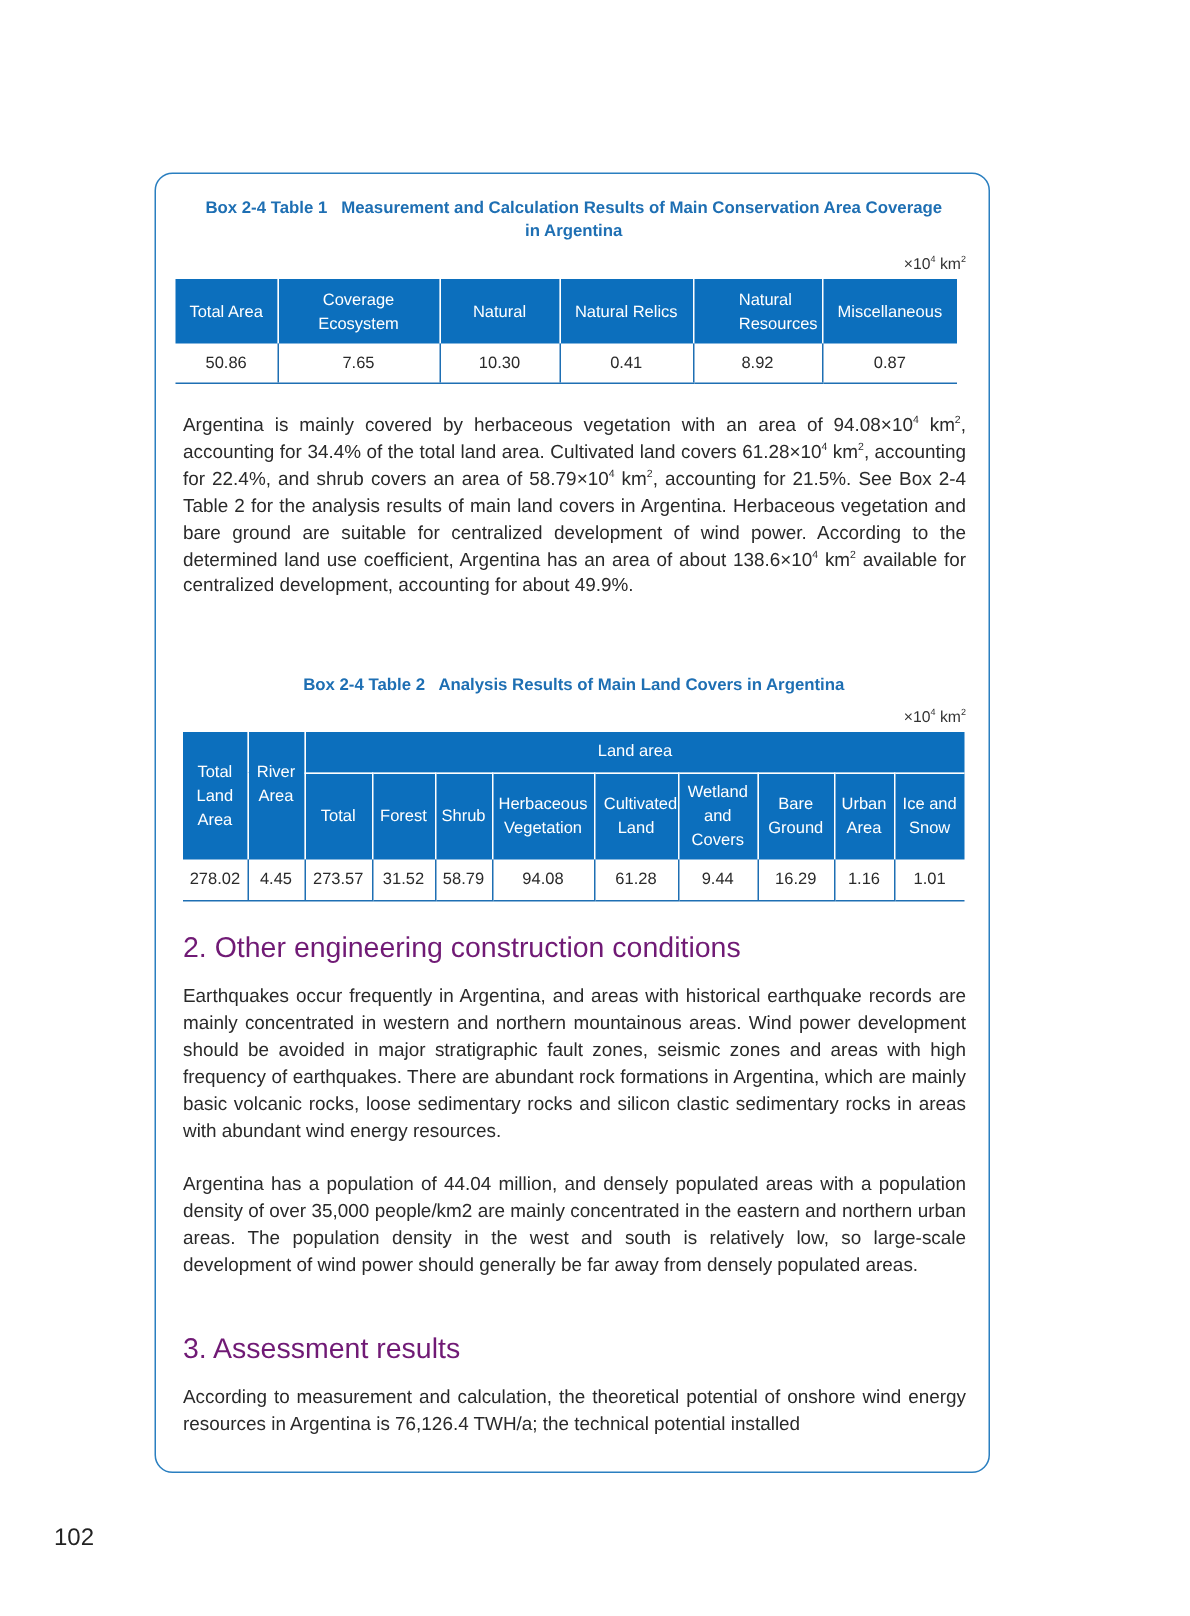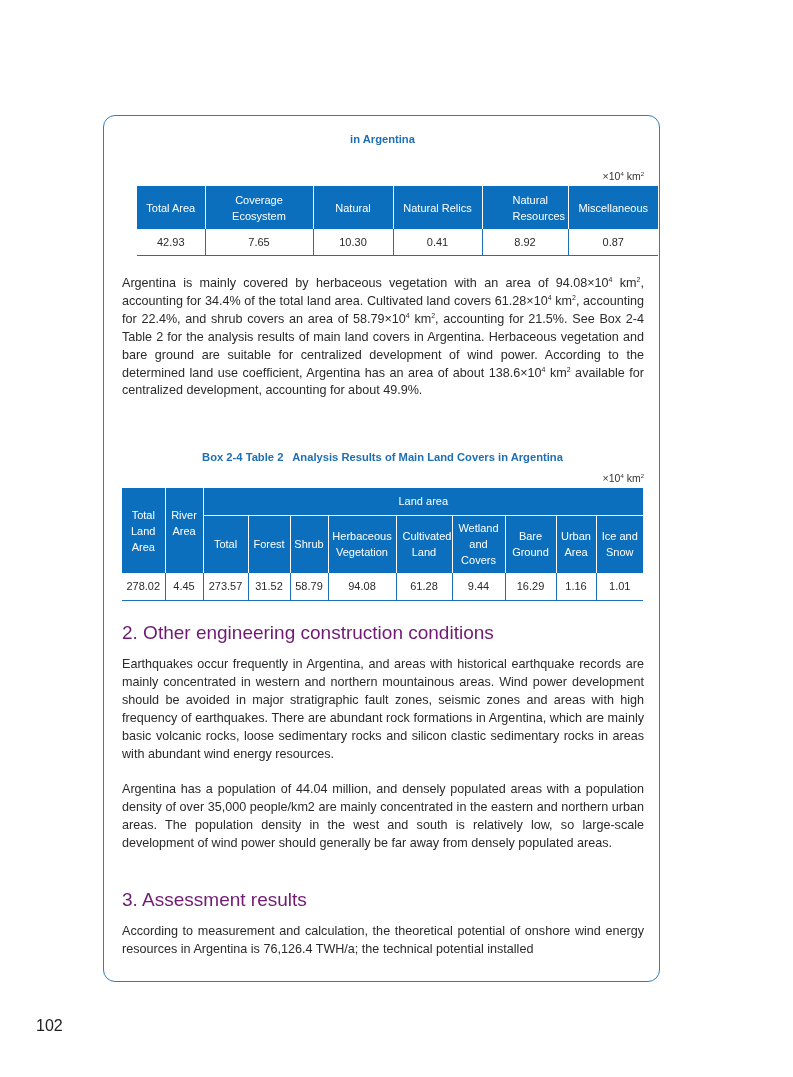--- a/index.html
+++ b/index.html
@@ -48,47 +48,48 @@
     .page-num {
       position: absolute; left: 36px; top: 1017px; font-size: 16px; color: #222;
     }
   </style>
 </head>
 <body>
 
 <div class="box"></div>
 
 <div class="caption" style="left:110px; top:132px; width:545px;">
+  <div style="white-space:pre;">Box 2-4 Table 1   Measurement and Calculation Results of Main Conservation Area Coverage</div>
   <div>in Argentina</div>
 </div>
 
 <div class="unit" style="left:544px; top:170px; width:100px;">
   <span>×10</span><sup>4</sup><span> km</span><sup>2</sup>
 </div>
 
-<table class="t" style="left:137px; top:186px; width:521px;">
+<table class="t" style="left:117px; top:186px; width:521px;">
   <colgroup>
     <col style="width:68px">
       <col style="width:108px">
       <col style="width:80px">
       <col style="width:89px">
       <col style="width:86px">
       <col style="width:90px">
   </colgroup>
   <tbody>
       <tr style="height:43px;">
     <th class="first">Total Area</th>
     <th style="padding:0 22px;">Coverage Ecosystem</th>
     <th>Natural</th>
     <th>Natural Relics</th>
     <th style="padding:0 30px;">Natural Resources</th>
     <th class="last">Miscellaneous</th>
   </tr>
   <tr style="height:26px;">
-    <td class="first">42.93</td>
+    <td class="first">50.86</td>
     <td>7.65</td>
     <td>10.30</td>
     <td>0.41</td>
     <td>8.92</td>
     <td>0.87</td>
   </tr>
 </tbody>
   </table>
 
 <div class="para" style="top:275px;">

